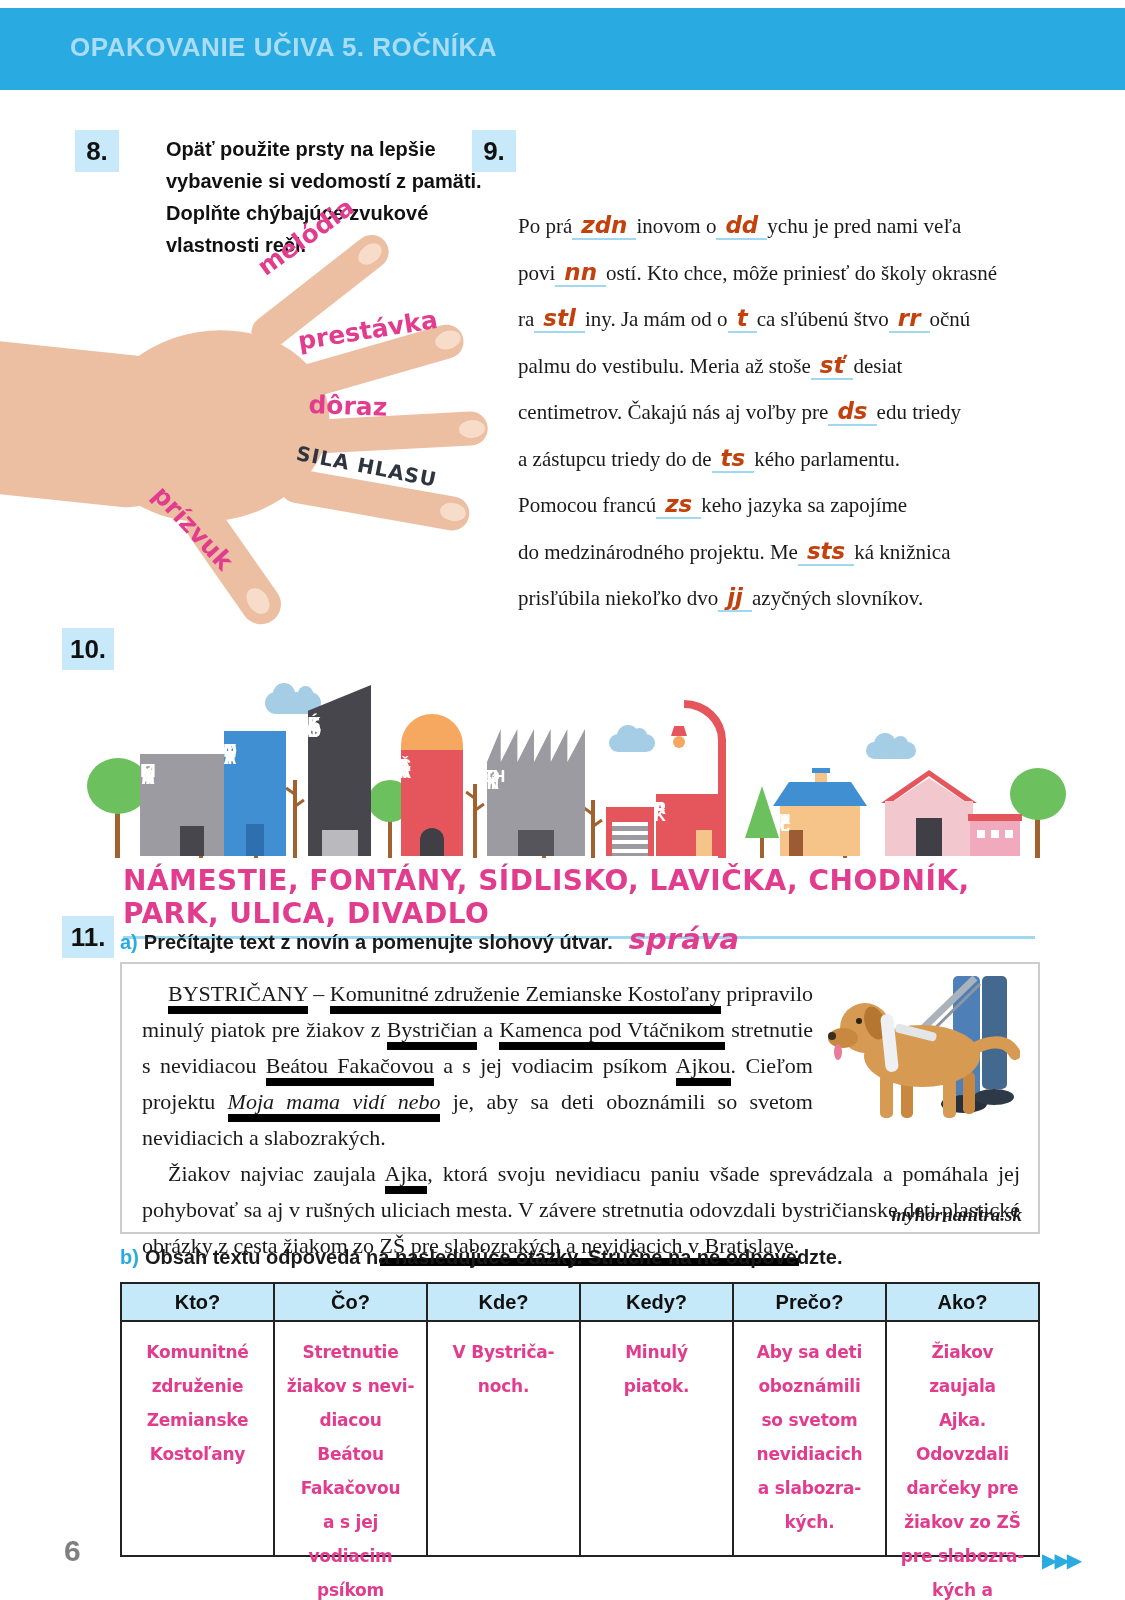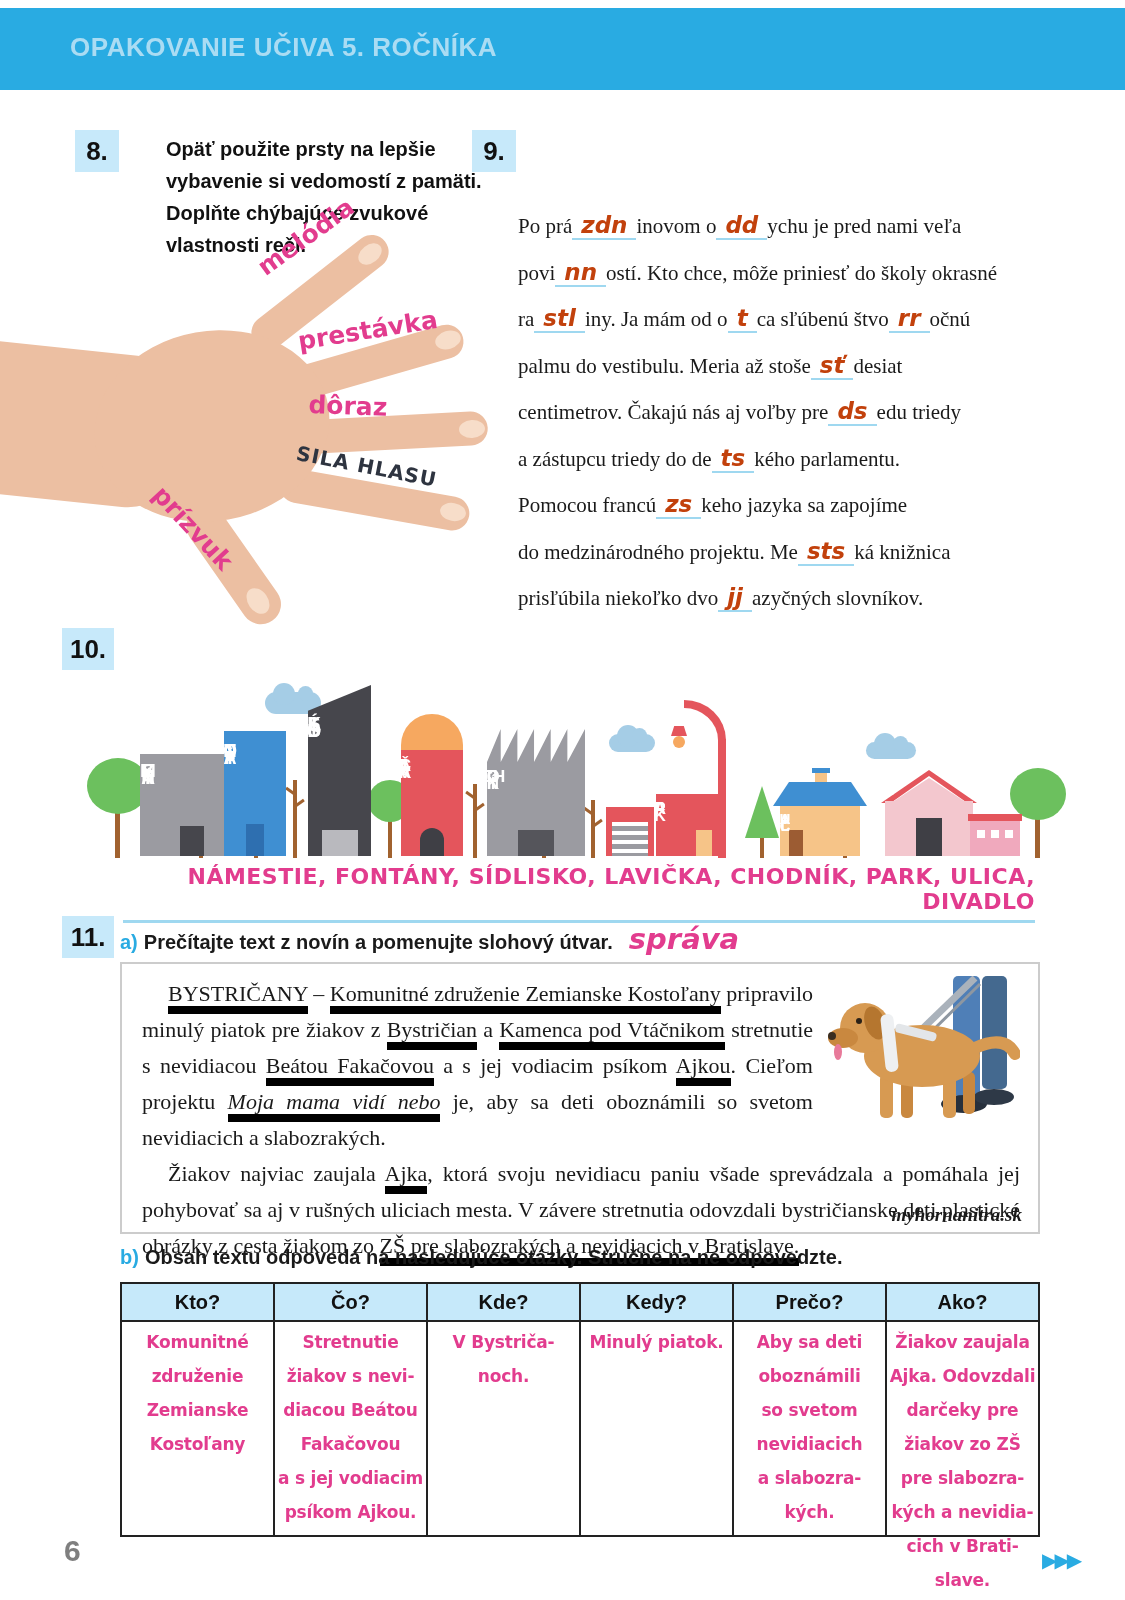--- a/index.html
+++ b/index.html
@@ -38,39 +38,39 @@
   .sap:before{content:"";position:absolute;left:-8px;top:10px;width:12px;height:3px;background:#a1622f;transform:rotate(35deg);}
   .sap:after{content:"";position:absolute;right:-8px;top:22px;width:12px;height:3px;background:#a1622f;transform:rotate(-35deg);}
   .bw{position:absolute;}
   .bshape{position:absolute;left:0;right:0;top:0;bottom:0;}
   .bletters{position:absolute;left:0;right:0;top:0;bottom:0;display:flex;flex-direction:column;
             justify-content:space-between;color:#fff;font-weight:bold;}
   .brow{display:flex;justify-content:space-evenly;}
   .brow span:nth-child(even){transform:translateY(7px);}
   .door{position:absolute;bottom:0;}
   .answer10{position:absolute;left:123px;top:864px;width:912px;font-family:"DejaVu Sans",sans-serif;
-            color:#e23c8e;font-size:22px;font-weight:bold;letter-spacing:.5px;
-            border-bottom:3px solid #9fd8f0;padding-bottom:6px;text-align:right;}
+            color:#e23c8e;font-size:28px;font-weight:bold;letter-spacing:.5px;
+            border-bottom:3px solid #9fd8f0;padding-bottom:6px;}
   
   .abline{position:absolute;font-size:20px;font-weight:bold;}
   .lab{color:#29abe2;margin-right:6px;}
   .aansw{font-family:"DejaVu Sans",sans-serif;font-style:italic;font-weight:bold;color:#e23c8e;font-size:29px;margin-left:16px;}
   .artbox{position:absolute;left:120px;top:962px;width:920px;height:272px;border:2px solid #cccccc;
           box-sizing:border-box;padding:12px 18px 8px 20px;background:#fff;}
   .dogfig{float:right;width:195px;height:152px;margin:0 0 4px 12px;}
   .apara{font-family:"Liberation Serif",serif;font-size:22px;line-height:36px;text-align:justify;
          text-indent:26px;margin:0;}
   .apara .u{border-bottom:8px solid #000000;}
   .apara .i{font-style:italic;}
   .src{position:absolute;right:16px;bottom:6px;font-family:"Liberation Serif",serif;
        font-style:italic;font-weight:bold;font-size:19px;}
   
   .qa{position:absolute;left:120px;top:1282px;width:920px;border-collapse:collapse;table-layout:fixed;}
   .qa th{background:#c6e9fa;border:2px solid #222;height:34px;font-size:20px;font-weight:bold;color:#111;}
-  .qa td{border:2px solid #222;vertical-align:top;height:213px;padding:0;}
+  .qa td{border:2px solid #222;vertical-align:top;height:213px;padding:10px;}
   .cell{height:207px;overflow:visible;text-align:center;font-size:17px;line-height:34px;
         font-weight:bold;letter-spacing:-.2px;white-space:pre-line;padding-top:3px;}
   .pagenum{position:absolute;left:64px;top:1534px;font-size:30px;font-weight:bold;color:#7f7f7f;}
   .arrows{position:absolute;left:1042px;top:1548px;color:#29abe2;font-size:20px;letter-spacing:-3px;}
 </style>
 </head>
 <body>
 
 <div class="page">
 

